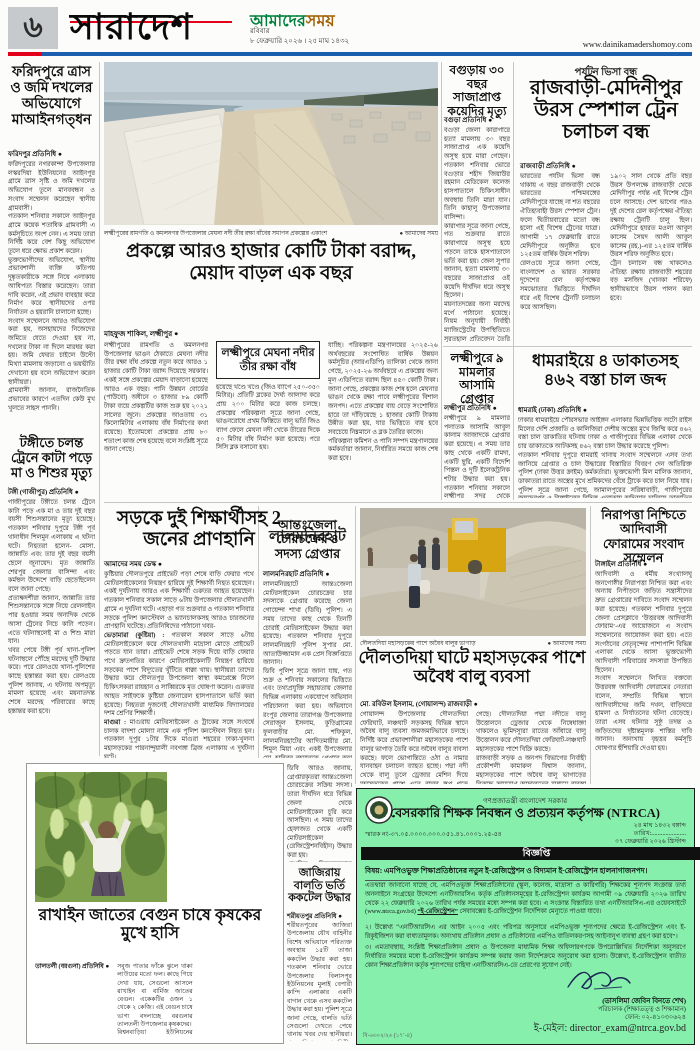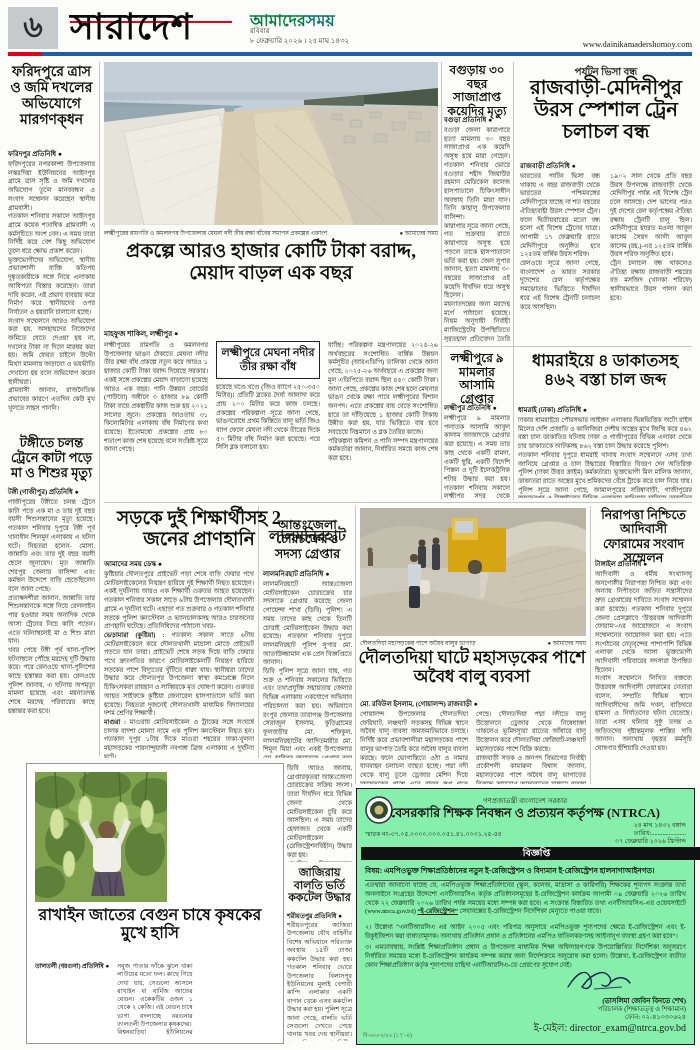--- a/index.html
+++ b/index.html
@@ -33,38 +33,38 @@
 </style>
 </head>
 <body>
 
 <div class="abs pageno-box" style="left:8px;top:7px;width:50px;height:42px;">
   <span>৬</span>
 </div>
 <div class="abs" style="left:70px;top:21px;width:162px;height:2px;background:#e3001b;"></div>
 <div class="abs section-title" style="left:70px;top:9px;width:170px;">সারাদেশ</div>
 <div class="abs masthead-1" style="left:250px;top:8px;">
-  <span style="color:#00803d;">আমাদের</span><span style="color:#0f766e;">সময়</span>
+  <span style="color:#00803d;">আমাদের</span><span style="color:#a16207;">সময়</span>
 </div>
 <div class="abs header-small" style="left:250px;top:27px;">রবিবার</div>
 <div class="abs header-small" style="left:250px;top:37px;">৮ ফেব্রুয়ারি ২০২৬ । ২৫ মাঘ ১৪৩২</div>
 <div class="abs website" style="right:8px;top:39px;">www.dainikamadershomoy.com</div>
 <div class="abs" style="left:8px;top:52px;width:34px;height:4px;background:#e3001b;"></div>
 <div class="abs" style="left:42px;top:52px;width:650px;height:4px;background:#1b5fae;"></div>
 
 <div class="abs vrule" style="left:99px;top:62px;height:694px;"></div>
 <div class="abs vrule" style="left:441px;top:62px;height:438px;"></div>
 <div class="abs vrule" style="left:513px;top:62px;height:438px;"></div>
 <div class="abs hrule" style="left:443px;top:346px;width:249px;"></div>
 <div class="abs hrule" style="left:104px;top:502px;width:588px;"></div>
 <div class="abs vrule" style="left:258px;top:506px;height:252px;"></div>
 <div class="abs vrule" style="left:355px;top:506px;height:278px;"></div>
 <div class="abs vrule" style="left:590px;top:506px;height:278px;"></div>
 
-<div class="abs headline" style="left:8px;top:64px;width:87px;font-size:14px;">ফরিদপুরে ত্রাস ও জমি দখলের অভিযোগে মারগণক্ধন</div>
+<div class="abs headline" style="left:8px;top:64px;width:87px;font-size:14px;">ফরিদপুরে ত্রাস ও জমি দখলের অভিযোগে মাআইনগত্ধন</div>
 <div class="abs byline" style="left:8px;top:150px;width:87px;">ফরিদপুর প্রতিনিধি ●</div>
 <div class="abs body-text" style="left:8px;top:160px;width:87px;height:268px;">ফরিদপুরের নগরকান্দা উপজেলার লস্করদিয়া ইউনিয়নের আইনপুর গ্রামে ত্রাস সৃষ্টি ও জমি দখলের অভিযোগ তুলে মানববন্ধন ও সংবাদ সম্মেলন করেছেন স্থানীয় গ্রামবাসী।
 গতকাল শনিবার সকালে আইনপুর গ্রামে কয়েক শতাধিক গ্রামবাসী এ কর্মসূচিতে অংশ নেন। এ সময় তারা নির্দিষ্ট করে বেশ কিছু অভিযোগ তুলে ধরে ক্ষোভ প্রকাশ করেন।
 ভুক্তভোগীদের অভিযোগ, স্থানীয় প্রভাবশালী ব্যক্তি কতিপয় দুষ্কৃতকারীকে সঙ্গে নিয়ে এলাকায় আধিপত্য বিস্তার করেছেন। তারা দাবি করেন, এই প্রভাব ব্যবহার করে নির্মাণ করে স্থানীয়দের ওপর নির্যাতন ও হয়রানি চালানো হচ্ছে।
 সংবাদ সম্মেলনে আরও অভিযোগ করা হয়, অসহায়দের নিজেদের জমিতে যেতে দেওয়া হয় না, দখলের টাকা না দিলে মারধর করা হয়। জমি ফেরত চাইলে উল্টো মিথ্যা মামলায় জড়ানো ও ভয়ভীতি দেখানো হয় বলে অভিযোগ করেন স্থানীয়রা।
 গ্রামবাসী জানান, রাজনৈতিক প্রভাবের কারণে এতদিন কেউ মুখ খুলতে সাহস পাননি।</div>
 
 <div class="abs headline" style="left:8px;top:436px;width:87px;font-size:13px;">টঙ্গীতে চলন্ত ট্রেনে কাটা পড়ে মা ও শিশুর মৃত্যু</div>
 <div class="abs byline" style="left:8px;top:488px;width:87px;">টঙ্গী (গাজীপুর) প্রতিনিধি ●</div>
 <div class="abs body-text" style="left:8px;top:498px;width:87px;height:258px;">গাজীপুরের টঙ্গীতে চলন্ত ট্রেনে কাটা পড়ে এক মা ও তার দুই বছর বয়সী শিশুসন্তানের মৃত্যু হয়েছে। গতকাল শনিবার দুপুরে টঙ্গী পূর্ব থানাধীন শিলমুন এলাকায় এ ঘটনা ঘটে। নিহতরা হলেন- মোসা. জান্নাতি এবং তার দুই বছর বয়সী ছেলে জুনায়েদ। মৃত জান্নাতি শেরপুর জেলার বাসিন্দা এবং কর্মস্থল উদ্দেশে বাড়ি ছেড়েছিলেন বলে জানা গেছে।
@@ -271,21 +271,21 @@
     <circle cx="14" cy="14" r="9" fill="#2e4a2e"></circle>
     <circle cx="14" cy="14" r="4.5" fill="#cdb87a"></circle>
   </svg>
   <div class="notice-center" style="position:absolute;left:40px;top:6px;width:256px;font-size:7px;color:#222;">গণপ্রজাতন্ত্রী বাংলাদেশ সরকার</div>
   <div class="notice-center" style="position:absolute;left:20px;top:15px;width:296px;font-size:12.5px;font-weight:bold;color:#111;">বেসরকারি শিক্ষক নিবন্ধন ও প্রত্যয়ন কর্তৃপক্ষ (NTRCA)</div>
   <div style="position:absolute;left:8px;top:40px;font-size:6.3px;color:#222;">স্মারক নং-৩৭.০৫.০০০০.০০০.০৫১.৪১.০০০১.২৫-৫৪</div>
   <div style="position:absolute;right:8px;top:31px;font-size:6.3px;color:#222;text-align:right;">২৪ মাঘ ১৪৩২ বঙ্গাব্দ</div>
   <div style="position:absolute;right:8px;top:39px;font-size:6.3px;color:#222;text-align:right;">তারিখ:......................</div>
   <div style="position:absolute;right:8px;top:47px;font-size:6.3px;color:#222;text-align:right;">০৭ ফেব্রুয়ারি ২০২৬ খ্রিস্টাব্দ</div>
   <div class="notice-bar" style="position:absolute;left:4px;top:58px;width:351px;height:13px;">বিজ্ঞপ্তি</div>
-  <div style="position:absolute;left:8px;top:76px;width:321px;font-size:7.4px;font-weight:bold;color:#111;border-bottom:1px solid #555;padding-bottom:3px;">বিষয়: এমপিওভুক্ত শিক্ষাপ্রতিষ্ঠানের নতুন ই-রেজিস্ট্রেশন ও বিদ্যমান ই-রেজিস্ট্রেশন হালনাগাআইনগত।</div>
+  <div style="position:absolute;left:8px;top:76px;width:321px;font-size:7.4px;font-weight:bold;color:#111;border-bottom:1px solid #555;padding-bottom:3px;">বিষয়: এমপিওভুক্ত শিক্ষাপ্রতিষ্ঠানের নতুন ই-রেজিস্ট্রেশন ও বিদ্যমান ই-রেজিস্ট্রেশন হালনাগাজনপদ।</div>
   <div class="notice-body" style="position:absolute;left:8px;top:92px;width:321px;">
     <span>এতদ্বারা জানানো যাচ্ছে যে, এমপিওভুক্ত শিক্ষাপ্রতিষ্ঠানের (স্কুল, কলেজ, মাদ্রাসা ও কারিগরি) শিক্ষকের শূন্যপদ সংক্রান্ত তথ্য অনলাইনে সংগ্রহের উদ্দেশ্যে এনটিআরসিএ কর্তৃক প্রতিষ্ঠানসমূহের ই-রেজিস্ট্রেশন কার্যক্রম আগামী ০৯ ফেব্রুয়ারি ২০২৬ তারিখ থেকে ২২ ফেব্রুয়ারি ২০২৬ তারিখ পর্যন্ত সময়ের মধ্যে সম্পন্ন করা হবে। এ সংক্রান্ত বিস্তারিত তথ্য এনটিআরসিএ-এর ওয়েবসাইটে (www.ntrca.gov.bd) </span><span class="u">“ই-রেজিস্ট্রেশন”</span><span> সেবাবক্সের ই-রেজিস্ট্রেশন নির্দেশিকা মেন্যুতে পাওয়া যাবে।</span>
   </div>
   <div class="notice-body" style="position:absolute;left:8px;top:134px;width:321px;">২। উল্লেখ্য “এনটিআরসিএ এর আইন ২০০৫ এবং পরিপত্র অনুসারে এমপিওভুক্ত শূন্যপদের ক্ষেত্রে ই-রেজিস্ট্রেশন এবং ই-রিকুইজিশন করা বাধ্যতামূলক। অন্যথায় প্রতিষ্ঠান প্রধান ও প্রতিষ্ঠানের এমপিও বাতিলকরণসহ আইনানুগ ব্যবস্থা গ্রহণ করা হবে”।</div>
   <div class="notice-body" style="position:absolute;left:8px;top:154px;width:321px;">৩। এমতাবস্থায়, সংশ্লিষ্ট শিক্ষাপ্রতিষ্ঠান প্রধান ও উপজেলা মাধ্যমিক শিক্ষা অফিসারগণকে উপরোল্লিখিত নির্দেশিকা অনুসরণে নির্ধারিত সময়ের মধ্যে ই-রেজিস্ট্রেশন কার্যক্রম সম্পন্ন করার জন্য নির্দেশক্রমে অনুরোধ করা হলো। উল্লেখ্য, ই-রেজিস্ট্রেশন ব্যতীত কোন শিক্ষাপ্রতিষ্ঠান কর্তৃক শূন্যপদের চাহিদা এনটিআরসিএ-তে প্রেরণের সুযোগ নেই।</div>
   <svg style="position:absolute;right:60px;top:178px;" width="70" height="26" viewBox="0 0 70 26">
     <path d="M4 20 C14 4 22 2 26 10 C30 18 24 24 18 20 C26 8 38 2 44 8 C50 14 44 22 38 18 M46 16 C54 8 62 10 66 16" stroke="#1a2a55" stroke-width="1.4" fill="none" stroke-linecap="round"></path>
     <path d="M30 22 L58 20" stroke="#1a2a55" stroke-width="0.9" fill="none"></path>
   </svg>
   <div style="position:absolute;right:8px;top:206px;font-size:7px;font-weight:bold;color:#111;text-align:center;">(তাসলিমা জেবিন বিনতে শেখ)</div>

